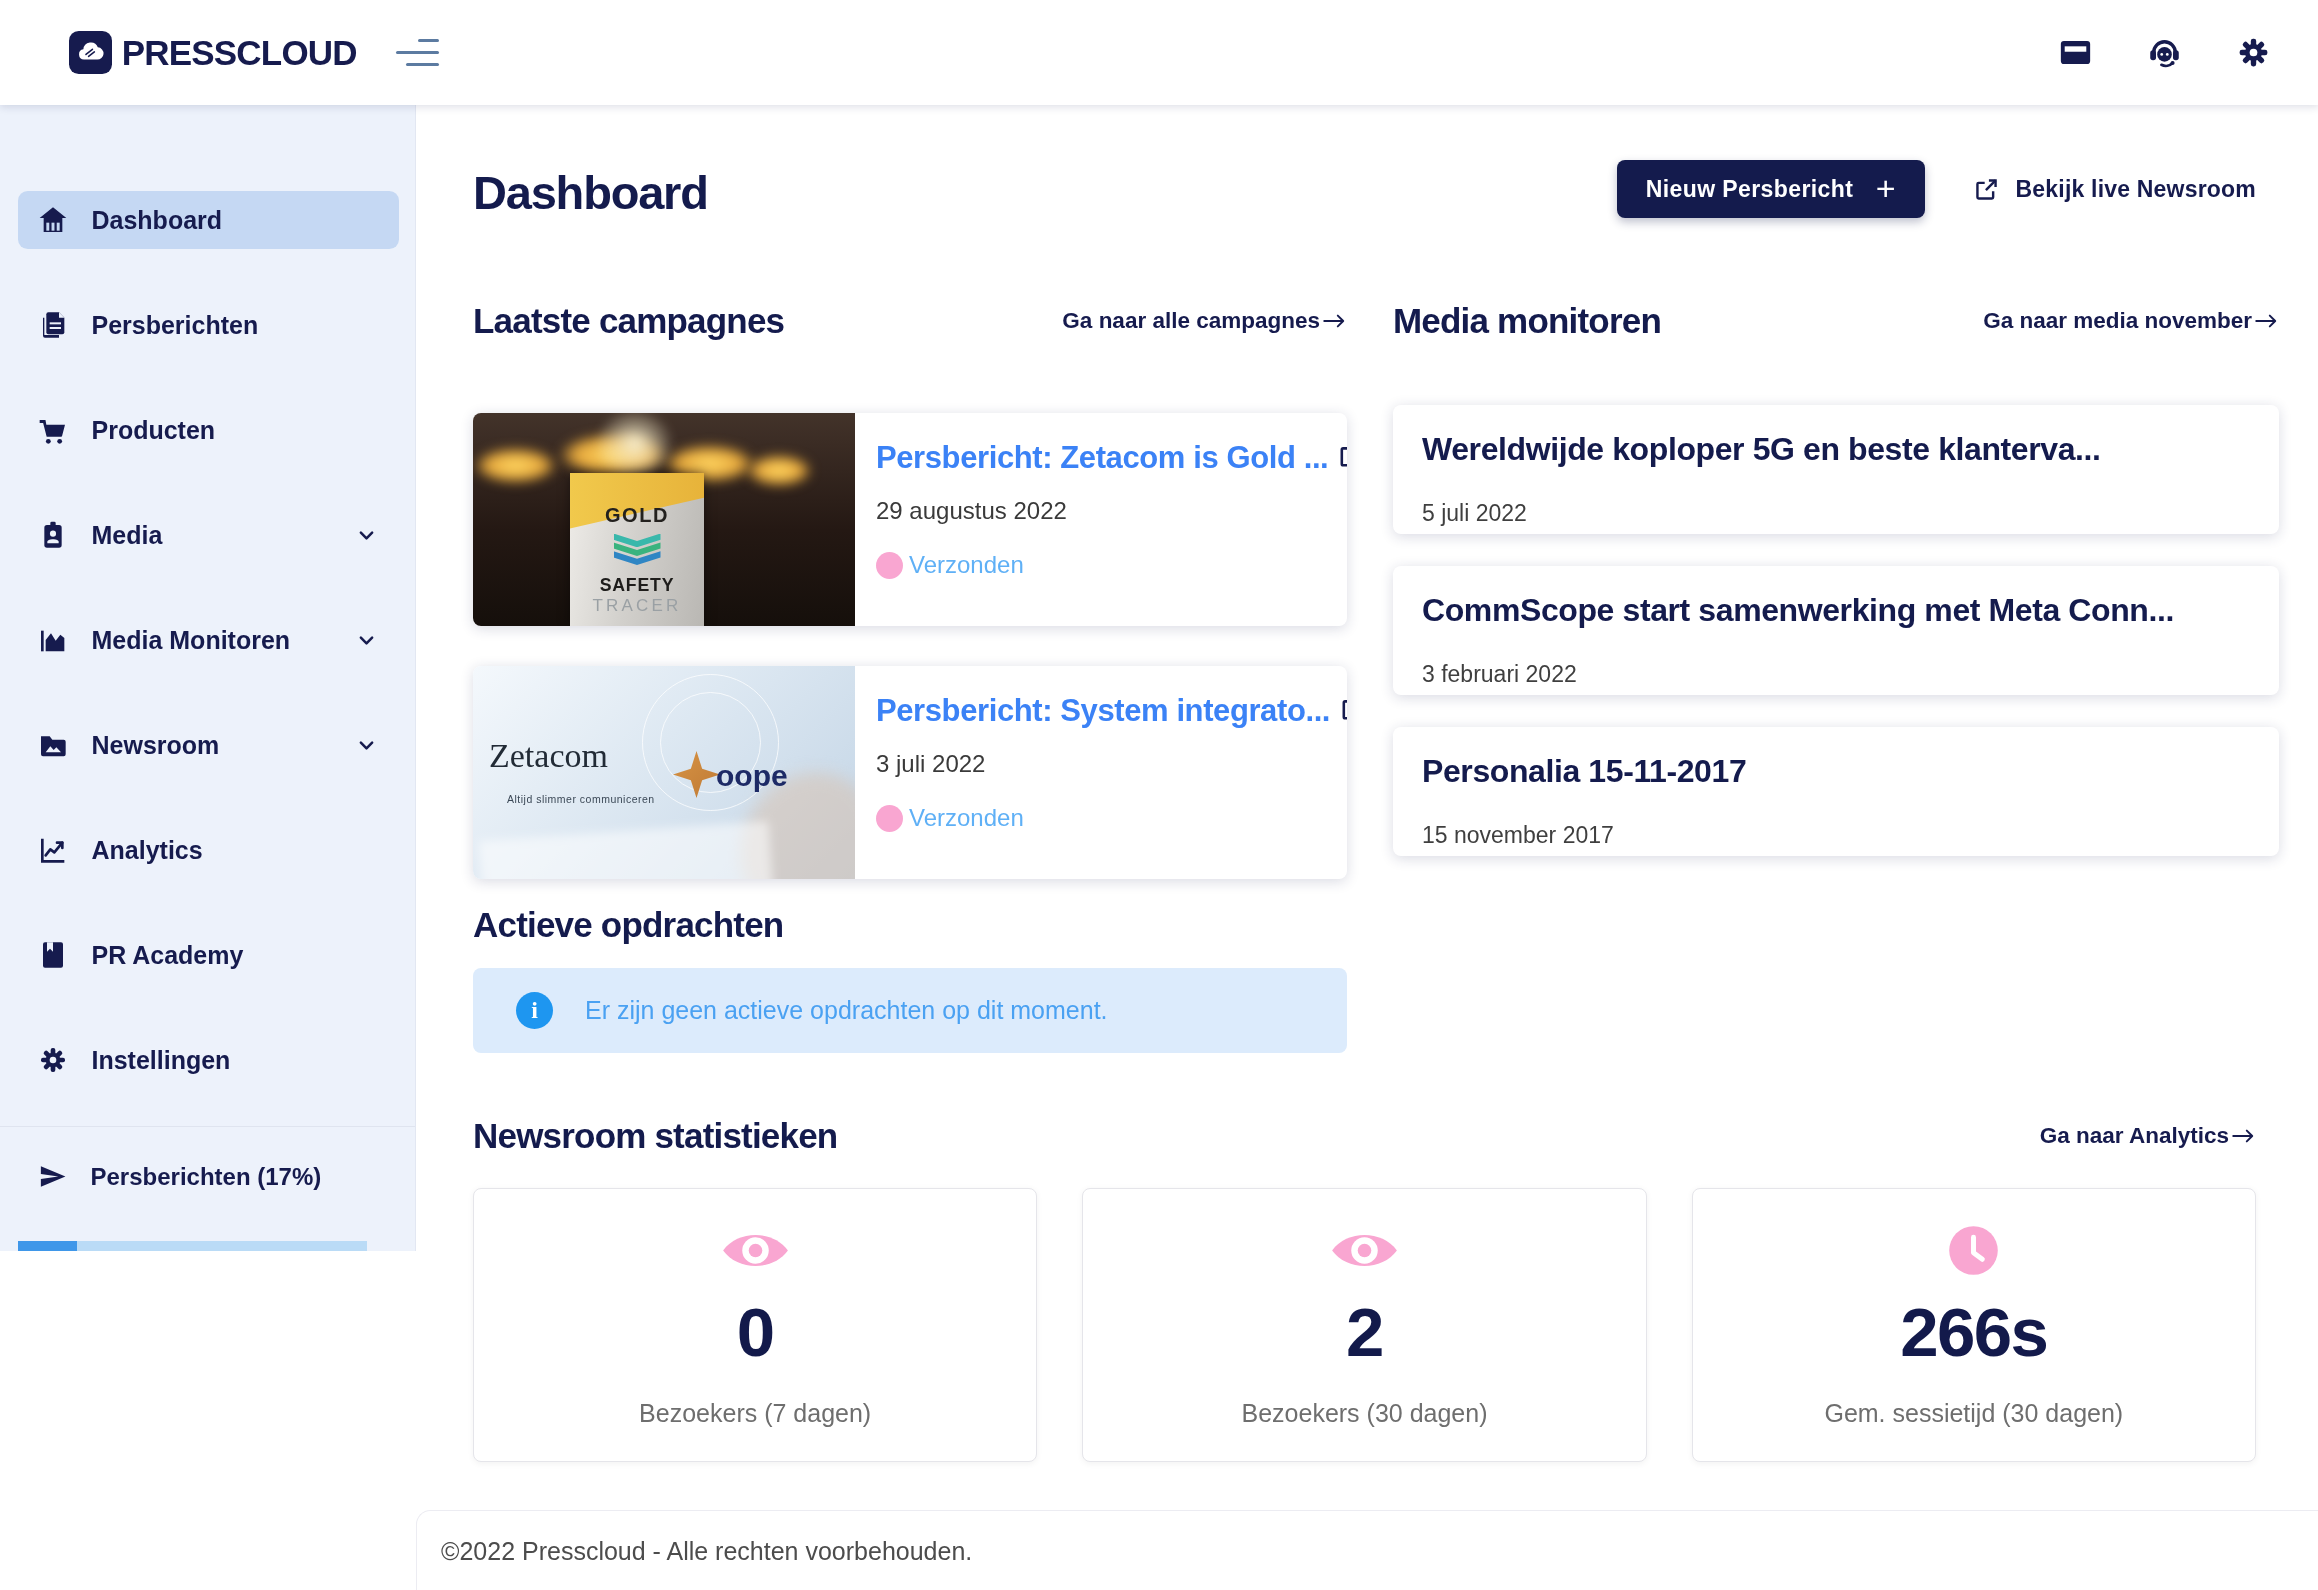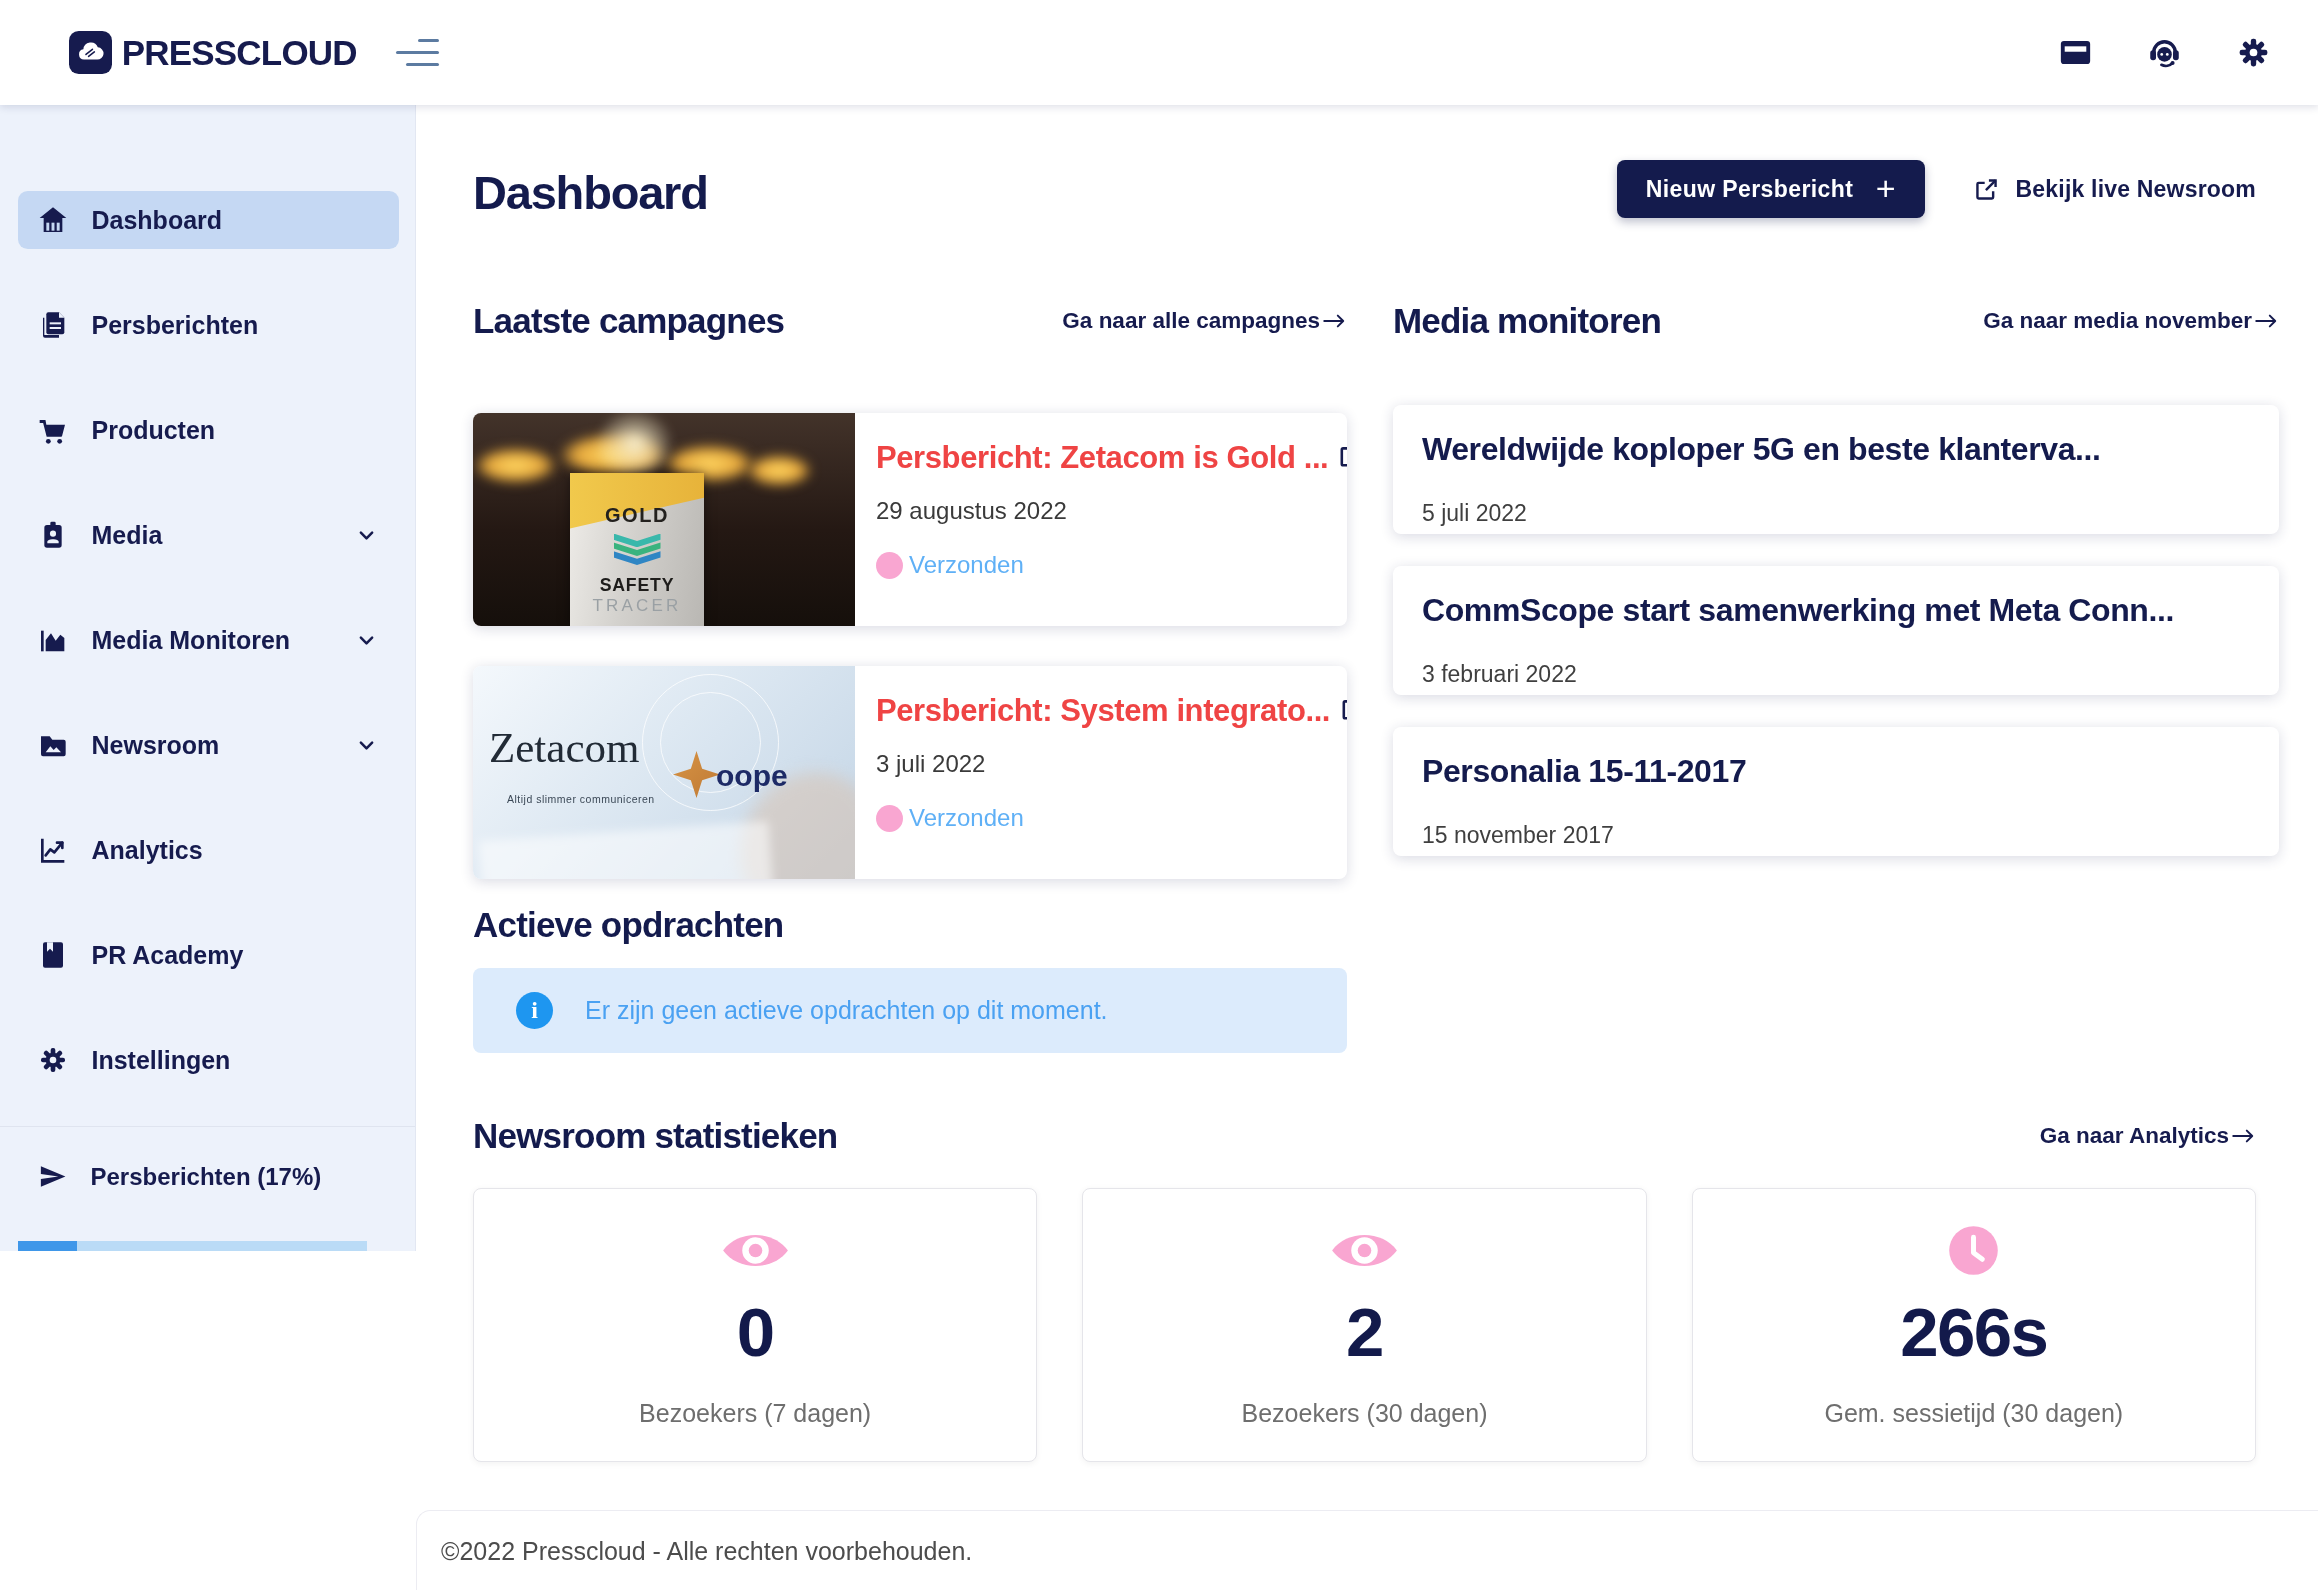--- a/index.html
+++ b/index.html
@@ -80,21 +80,21 @@
   
   .card-campaign {
     height:213px; border-radius:8px; background:#fff; overflow:hidden;
     box-shadow:0 2.4px 13px rgba(30,35,90,.16); display:flex; cursor:pointer;
   }
   .card-campaign.first { margin-top:72px; }
   .card-campaign.second { margin-top:40px; }
   .campaign-media { width:382px; height:213px; flex:none; position:relative; overflow:hidden; }
   .campaign-body { flex:1; padding:27px 24px 0 21px; }
   .campaign-title-row { display:flex; align-items:flex-start; }
-  .campaign-title { font-size:31px; font-weight:bold; letter-spacing:-0.4px; color:#ef4444; white-space:nowrap; }
+  .campaign-title { font-size:31px; font-weight:bold; letter-spacing:-0.4px; color:#3b82f6; white-space:nowrap; }
   .campaign-ext { margin-left:auto; cursor:pointer; padding-left:8px; }
   .campaign-date { margin-top:21px; font-size:24px; color:#3a3a3a; }
   .campaign-status { margin-top:26px; display:flex; align-items:center; gap:6px;text-align:right; }
   .status-dot { width:27px; height:27px; border-radius:50%; background:#f9a6d1; }
   .status-label { font-size:24px; color:#5fb0f6; }
 
   
   .media-gold { background:linear-gradient(180deg,#43332a 0%,#241813 55%,#150f0b 100%); }
   .lamp { position:absolute; border-radius:50%;
     background:radial-gradient(ellipse at center,#ffd965 0%,#e8a93c 50%,rgba(120,80,30,0) 75%);
@@ -118,22 +118,22 @@
     clip-path:polygon(0 0,50% 55%,100% 0,100% 45%,50% 100%,0 45%); }
   .chv1 { background:#39b8ab; } .chv2 { background:#3ab37e; } .chv3 { background:#2f86c4; }
   .plaque-line1 { margin-top:9.7px; font-size:17.7px; font-weight:bold; letter-spacing:0.8px; color:#1e1d1b; }
   .plaque-line2 { margin-top:0px; font-size:17px; letter-spacing:3.2px; color:#9aa0a4; }
 
   
   .media-zetacom { background:linear-gradient(135deg,#f4f8fc 0%,#dde8f2 45%,#c2d4e5 100%); }
   .z-circle { position:absolute; border:1.6px solid rgba(255,255,255,.75); border-radius:50%; }
   .z-c1 { left:169px; top:8px; width:137px; height:137px; }
   .z-c2 { left:187px; top:26px; width:101px; height:101px; }
-  .z-brand { position:absolute; left:16px; top:57px; font-family:"Liberation Serif",serif;
-    font-size:43px; color:#222b36; }
+  .z-brand { position:absolute; left:16px; top:71px; font-family:"Liberation Serif",serif;
+    font-size:34px; color:#222b36; }
   .z-tagline { position:absolute; left:34px; top:127px; font-size:10.5px; letter-spacing:0.5px; color:#3b4856; }
   .z-star { position:absolute; left:200px; top:85px; width:47px; height:47px;
     background:linear-gradient(135deg,#d79344,#bf7a35);
     clip-path:polygon(50% 0,62% 38%,100% 50%,62% 62%,50% 100%,38% 62%,0 50%,38% 38%); }
   .z-partner { position:absolute; left:243px; top:93px; font-size:30px; font-weight:bold; color:#1d2a66; }
   .z-hand { position:absolute; right:-24px; top:105px; width:137px; height:153px; border-radius:50%;
     background:#d8c3b2; opacity:.55; filter:blur(8px); transform:rotate(25deg); }
   .z-paper { position:absolute; left:8px; bottom:-24px; width:290px; height:72px;
     background:rgba(255,255,255,.55); filter:blur(4.8px); transform:rotate(-4deg); }
 

